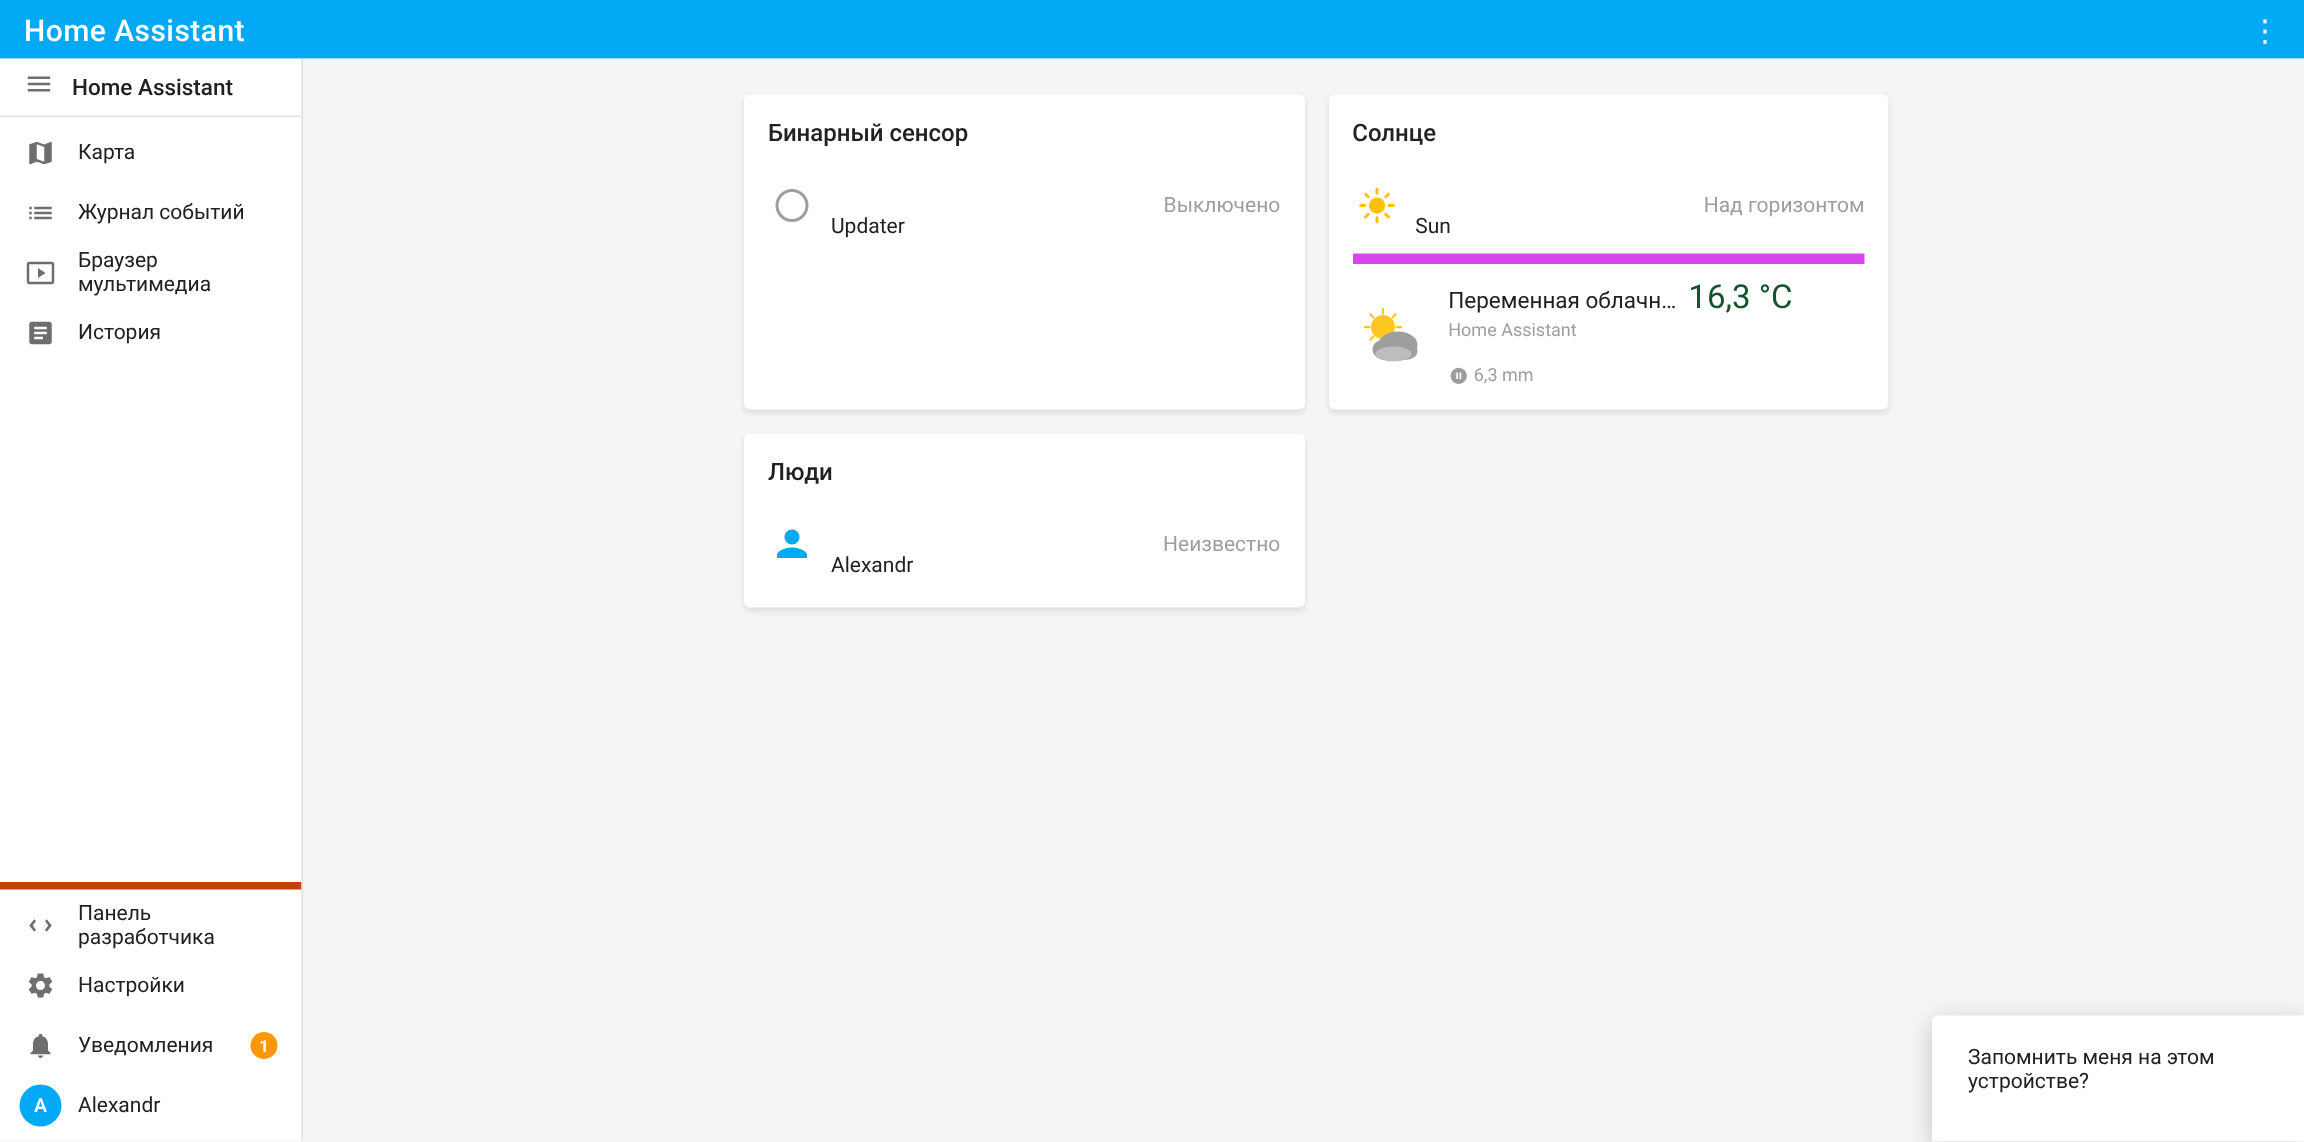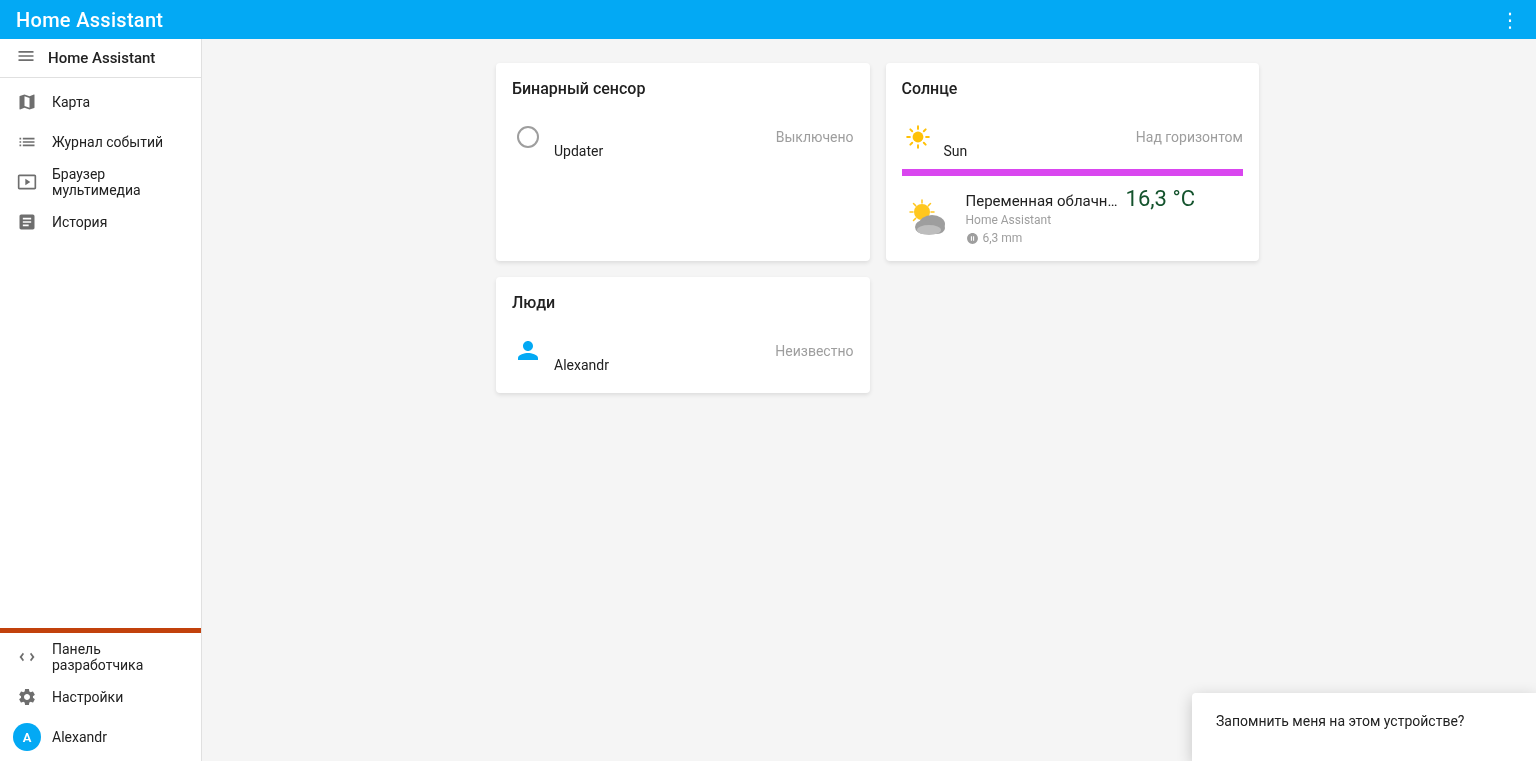--- a/index.html
+++ b/index.html
@@ -214,33 +214,33 @@
     }
     .weather-desc {
       flex: 1;
     }
     .weather-precip {
       font-size: 12px;
       color: #9e9e9e;
       display: flex;
       align-items: center;
       gap: 4px;
-      margin-top: 4px;
+      margin-top: 16px;
     }
 
     
     .remember-popup {
       position: fixed;
       bottom: 0;
       right: 0;
       background: white;
       box-shadow: 0 4px 16px rgba(0,0,0,0.2);
       border-radius: 4px 0 0 0;
       padding: 20px 24px 16px;
-      width: 344px;
+      width: 248px;
     }
     .remember-popup-text {
       font-size: 14px;
       color: #212121;
       margin-bottom: 16px;
     }
     .remember-popup-actions {
       display: flex;
       justify-content: flex-end;
       gap: 12px;
@@ -348,20 +348,29 @@
 
       <div class="sidebar-item">
         <span class="icon">
           <svg viewBox="0 0 24 24" fill="#6e6e6e">
               <path d="M19.14 12.94c.04-.3.06-.61.06-.94s-.02-.64-.07-.94l2.03-1.58c.18-.14.23-.41.12-.61l-1.92-3.32c-.12-.22-.37-.29-.59-.22l-2.39.96c-.5-.38-1.03-.7-1.62-.94l-.36-2.54c-.04-.24-.24-.41-.48-.41h-3.84c-.24 0-.43.17-.47.41l-.36 2.54c-.59.24-1.13.57-1.62.94l-2.39-.96c-.22-.08-.47 0-.59.22L2.74 8.87c-.12.21-.08.47.12.61l2.03 1.58c-.05.3-.09.63-.09.94s.02.64.07.94l-2.03 1.58c-.18.14-.23.41-.12.61l1.92 3.32c.12.22.37.29.59.22l2.39-.96c.5.38 1.03.7 1.62.94l.36 2.54c.05.24.24.41.48.41h3.84c.24 0 .44-.17.47-.41l.36-2.54c.59-.24 1.13-.56 1.62-.94l2.39.96c.22.08.47 0 .59-.22l1.92-3.32c.12-.22.07-.47-.12-.61l-2.01-1.58zM12 15.6c-1.98 0-3.6-1.62-3.6-3.6s1.62-3.6 3.6-3.6 3.6 1.62 3.6 3.6-1.62 3.6-3.6 3.6z"></path>
             </svg>
         </span>
         <span class="sidebar-item-label">Настройки</span>
       </div>
 
+      <div class="sidebar-item">
+        <span class="icon">
+          <svg viewBox="0 0 24 24" fill="#6e6e6e">
+              <path d="M12 22c1.1 0 2-.9 2-2h-4c0 1.1.9 2 2 2zm6-6v-5c0-3.07-1.64-5.64-4.5-6.32V4c0-.83-.67-1.5-1.5-1.5s-1.5.67-1.5 1.5v.68C7.63 5.36 6 7.92 6 11v5l-2 2v1h16v-1l-2-2z"></path>
+            </svg>
+        </span>
+        <span class="sidebar-item-label">Уведомления</span>
+        <span class="notification-badge">1</span>
+      </div>
 
       <div class="sidebar-item">
         <span class="icon">
           <div class="avatar-circle">A</div>
         </span>
         <span class="sidebar-item-label">Alexandr</span>
       </div>
     </div>
   </div>
 

